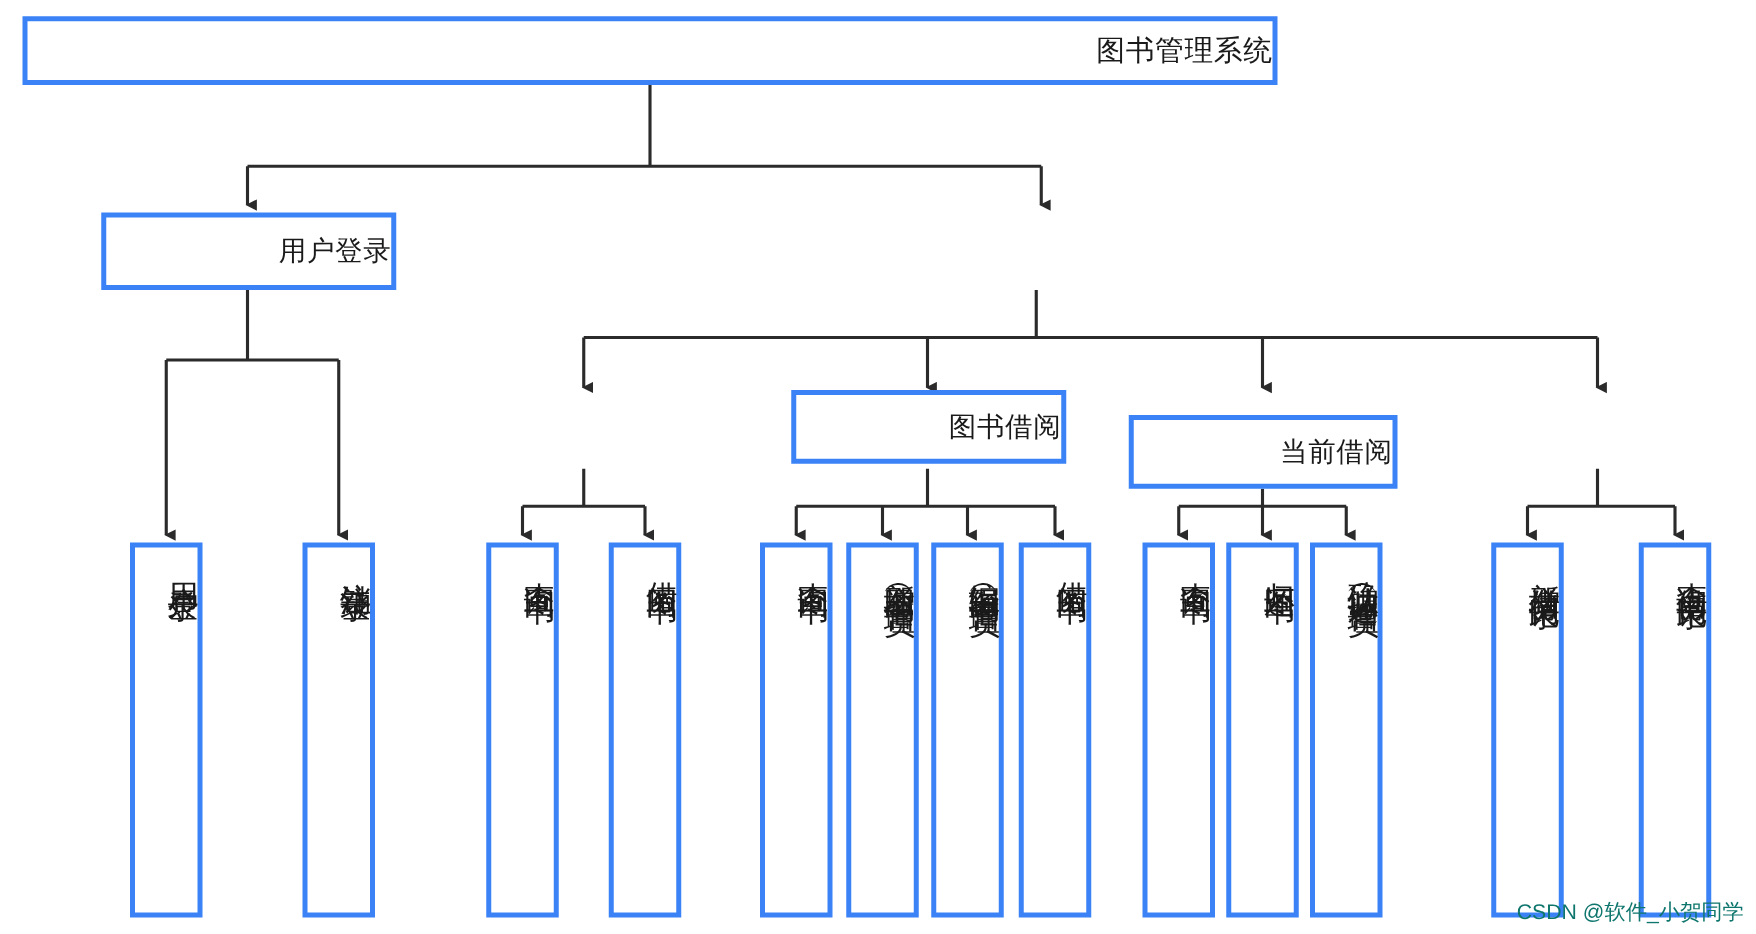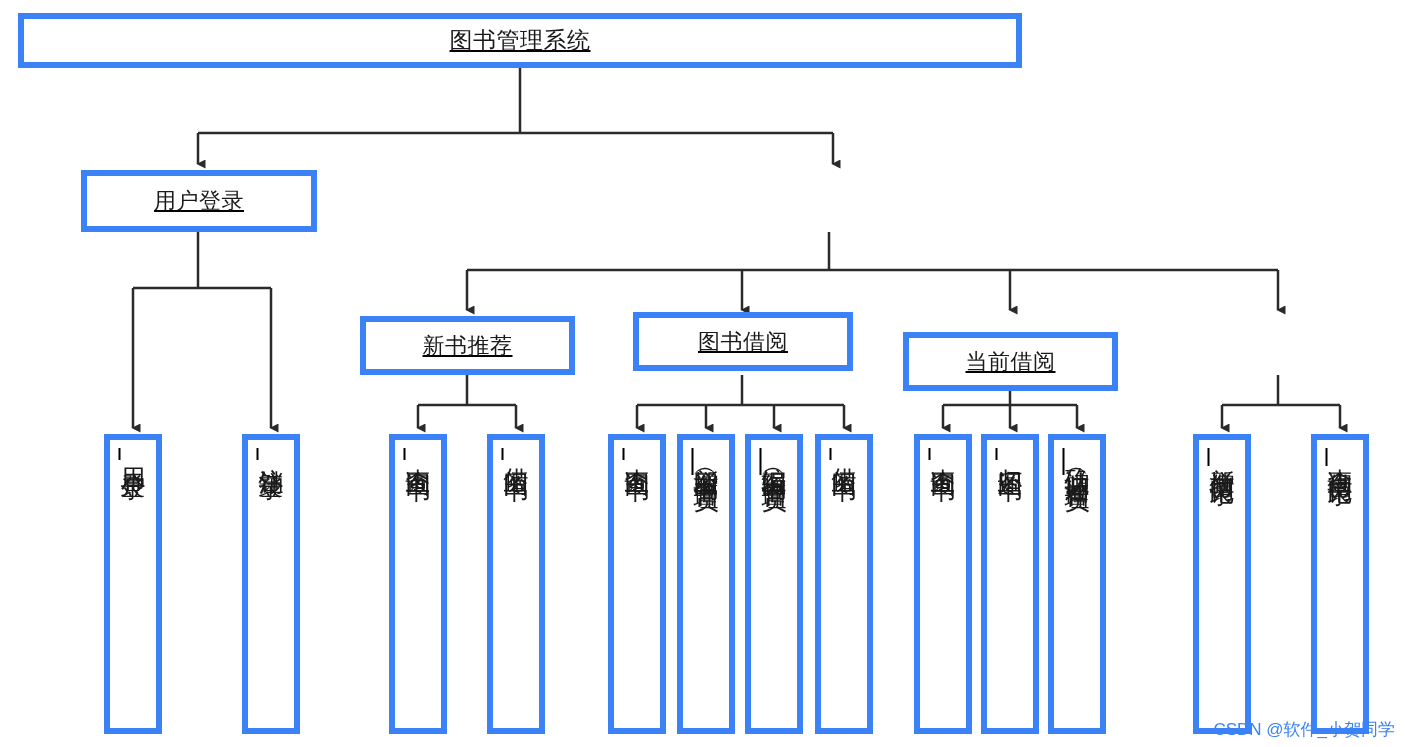--- a/index.html
+++ b/index.html
@@ -23,26 +23,25 @@
     position: absolute;
     left: 0;
     top: 0;
     width: 1405px;
     height: 747px;
   }
   .node {
     position: absolute;
     box-sizing: border-box;
     background: #ffffff;
-    border: 6px solid #3b82f6;
+    border: 4px solid #3b82f6;
     display: flex;
     align-items: center;
-    justify-content: center;
+    justify-content: flex-end;
     z-index: 2;
-    text-decoration: underline;
   }
   .node .label {
     color: #1a1a1a;
     text-align: center;
     line-height: 1.08;
     letter-spacing: 0.5px;
   }
   .node.horizontal .label {
     writing-mode: horizontal-tb;
     font-size: 22px;
@@ -57,21 +56,21 @@
     font-size: 25px;
     letter-spacing: 3px;
     line-height: 1;
   }
   #root .label { font-size: 23px; }
   .watermark {
     position: absolute;
     right: 10px;
     bottom: 6px;
     font-size: 17px;
-    color: #3b82f6;
+    color: #0f766e;
     z-index: 5;
     white-space: nowrap;
     font-family: "Liberation Sans", sans-serif;
   }
 </style>
 </head>
 <body>
 
 <div id="canvas">
 
@@ -126,23 +125,20 @@
   </svg>
 
   <div class="node horizontal" id="root" style="left:18px; top:13px; width:1004px; height:55px;">
     <span class="label">图书管理系统</span>
   </div>
 
   <div class="node horizontal" style="left:81px; top:170px; width:236px; height:62px;">
     <span class="label">用户登录</span>
   </div>
 
-  <div class="node horizontal" style="left:360px; top:316px; width:215px; height:59px;">
-    <span class="label">新书推荐</span>
-  </div>
   <div class="node horizontal" style="left:633px; top:312px; width:220px; height:59px;">
     <span class="label">图书借阅</span>
   </div>
   <div class="node horizontal" style="left:903px; top:332px; width:215px; height:59px;">
     <span class="label">当前借阅</span>
   </div>
 
   <div class="node vertical" style="left:104px; top:434px; width:58px; height:300px;">
     <span class="label">用户登录</span>
   </div>

